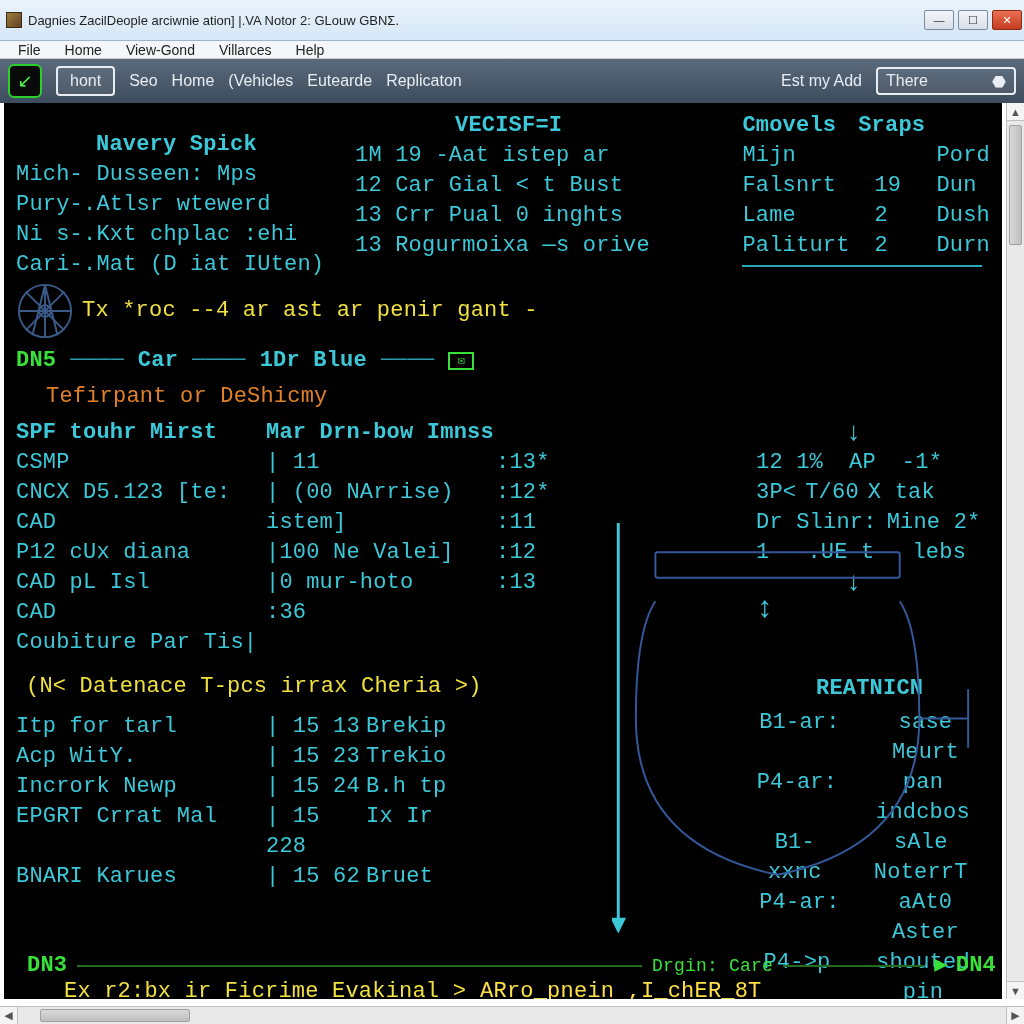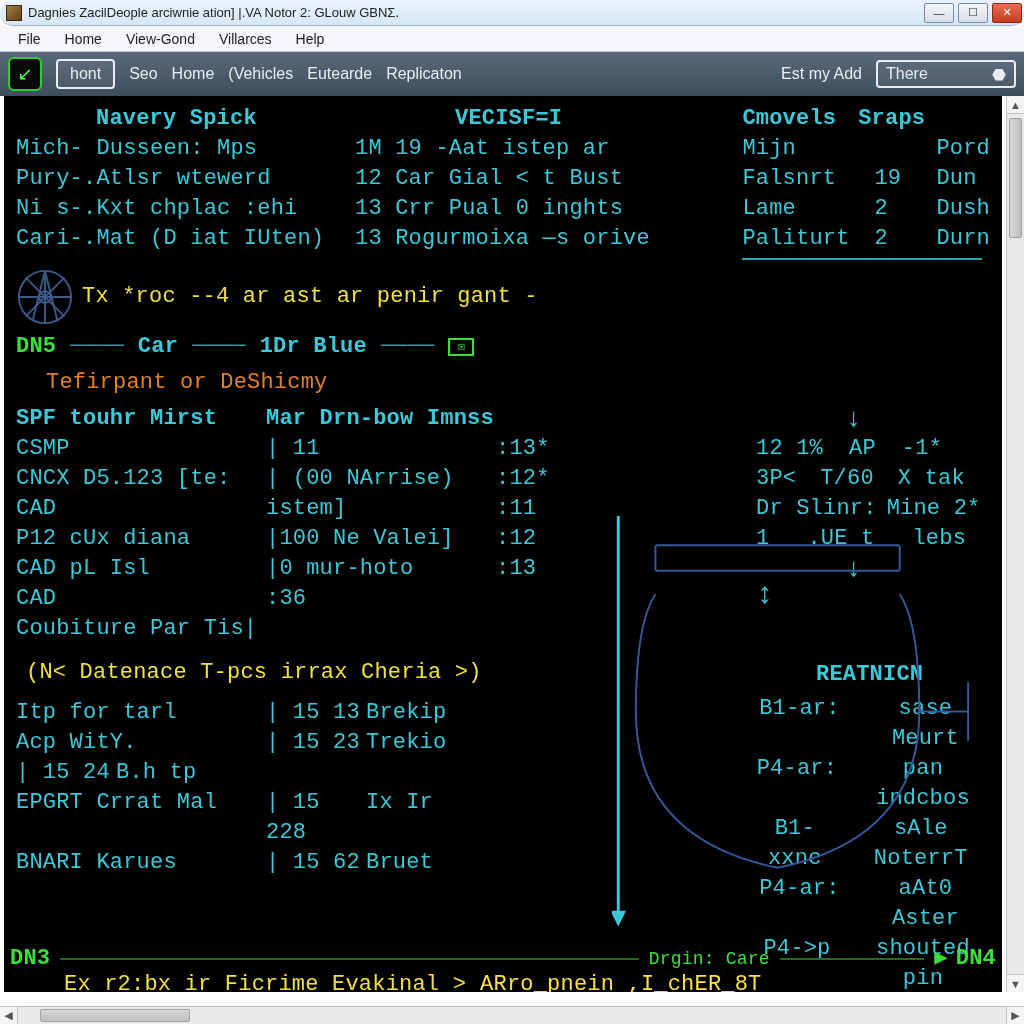--- a/index.html
+++ b/index.html
@@ -4,27 +4,26 @@
 <style>
 * { margin: 0; padding: 0; box-sizing: border-box; }
 body {
   width: 1024px; height: 1024px;
   font-family: "Segoe UI", Tahoma, sans-serif;
   background: #fff;
   overflow: hidden;
 }
 
 .titlebar {
-  height: 26px;
+  height: 41px;
   background: linear-gradient(to bottom, #eaf3fb, #d6e7f7);
   border-bottom: 1px solid #9ab5ce;
   display: flex; align-items: center;
   font-size: 13px;
   color: #222;
-  border-radius: 13px;
 }
 .titlebar .appicon {
   width: 16px; height: 16px; margin: 0 6px;
   background: linear-gradient(135deg,#a08040,#604020);
   border: 1px solid #3a2810;
 }
 .titlebar .title { flex: 1; }
 .winbtn {
   width: 30px; height: 20px; margin: 0 2px;
   border: 1px solid #7a8aa0;
@@ -32,21 +31,21 @@
   display: flex; align-items: center; justify-content: center;
   font-size: 11px; color: #333;
   border-radius: 2px;
 }
 .winbtn.close {
   background: linear-gradient(to bottom,#e96f55,#c63b1e);
   color: #fff; border-color: #8a2a14;
 }
 
 .menubar {
-  height: 26px;
+  height: 18px;
   background: #f4f6fa;
   border-bottom: 1px solid #c8c8c8;
   display: flex; align-items: center;
   padding-left: 6px;
   font-size: 14px; color: #222;
 }
 .menubar span { padding: 3px 12px; }
 
 .ribbon {
   height: 44px;
@@ -119,21 +118,21 @@
   background:#e9e9e9; border-top:1px solid #c0c0c0;
   display:flex;
 }
 .hscroll .track{flex:1;position:relative;}
 .hscroll .thumb{position:absolute;left:22px;width:150px;top:2px;bottom:2px;background:linear-gradient(to bottom,#d8d8d8,#bfbfbf);border:1px solid #a0a0a0;border-radius:2px;}
 .hscroll .arrow{width:18px;display:flex;align-items:center;justify-content:center;font-size:11px;color:#555;background:#f4f4f4;border-left:1px solid #c0c0c0;}
 .hscroll .arrow:first-child{border-left:none;border-right:1px solid #c0c0c0;}
 
 
 .cols3 { display:flex; }
-.c-left { width: 350px; }
+.c-left { width: 350px; margin-top: 19px; }
 .c-mid { width: 400px; }
 .c-right { flex:1; text-align:left; }
 .c-right .tr { display:flex; gap:22px; }
 .hdr { color:#3cc8d8; font-weight:600; }
 .yellow { color:#f0e040; }
 .orange { color:#e08028; }
 .green { color:#39e039; }
 .blue { color:#fde047;text-decoration:underline; }
 .dim { color:#2b9aa8; }
 
@@ -172,21 +171,21 @@
   position:absolute;
   right: 10px;
   top: 420px;
   width: 380px;
   height: 430px;
   pointer-events:none;
 }
 
 
 .statusline {
-  position:absolute; left:0; right:0; bottom:18px;
+  position:absolute; left:17px; right:0; bottom:18px;
   display:flex; align-items:center; justify-content:space-between;
   padding:0 6px;
   margin-top:48px;
 }
 
 
 .right-div { border-top:2px solid #2aa8b8; margin:4px 0 6px 0; width: 240px; }
 
 
 .env { display:inline-flex;width:26px;height:18px;border:2px solid #39e039;align-items:center;justify-content:center;font-size:12px;color:#39e039; }
@@ -353,20 +352,21 @@
               <span class="b1">Itp  for tarl</span>
               <span class="b2">| 15 13</span>
               <span class="b3">Brekip</span>
             </div>
           <div class="brow">
               <span class="b1">Acp   WitY.</span>
               <span class="b2">| 15 23</span>
               <span class="b3">Trekio</span>
             </div>
           <div class="brow">
+              <span class="b1">Incrork Newp</span>
               <span class="b2">| 15 24</span>
               <span class="b3">B.h tp</span>
             </div>
           <div class="brow">
               <span class="b1">EPGRT Crrat Mal</span>
               <span class="b2">| 15 228</span>
               <span class="b3">Ix Ir</span>
             </div>
           <div class="brow">
               <span class="b1">BNARI Karues</span>
@@ -376,21 +376,21 @@
         </div>
       </div>
 
       <div style="flex:1;position:relative;padding-left:150px">
         <div class="arrowcol" style="text-align:left;font-size:26px;margin-left:90px">↓</div>
         <div style="display:flex;gap:26px">
             <span>12 1%</span>
             <span>AP</span>
             <span>-1*</span>
           </div>
-        <div style="display:flex;gap:24px">
+        <div style="display:flex;gap:9px">
             <span>3P&lt;</span>
             <span>T/60</span>
             <span>X tak</span>
           </div>
         <div style="display:flex;gap:10px">
             <span>Dr Slinr:</span>
             <span>Mine 2*</span>
           </div>
         <div style="display:flex;gap:38px">
             <span>1</span>

